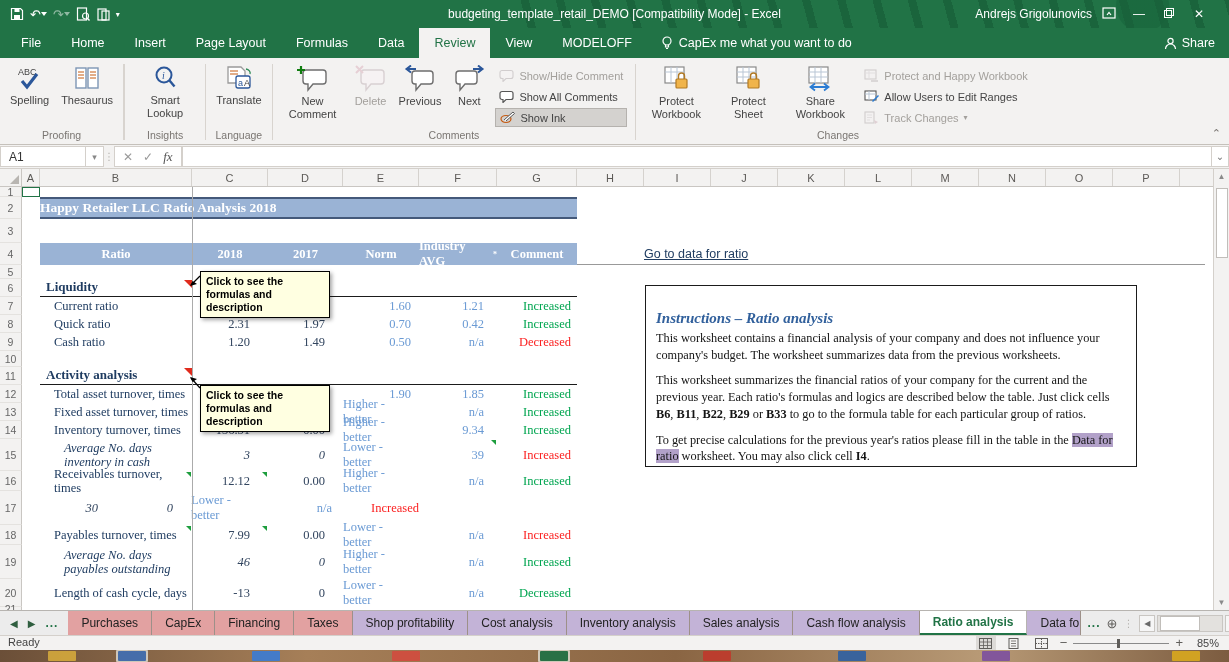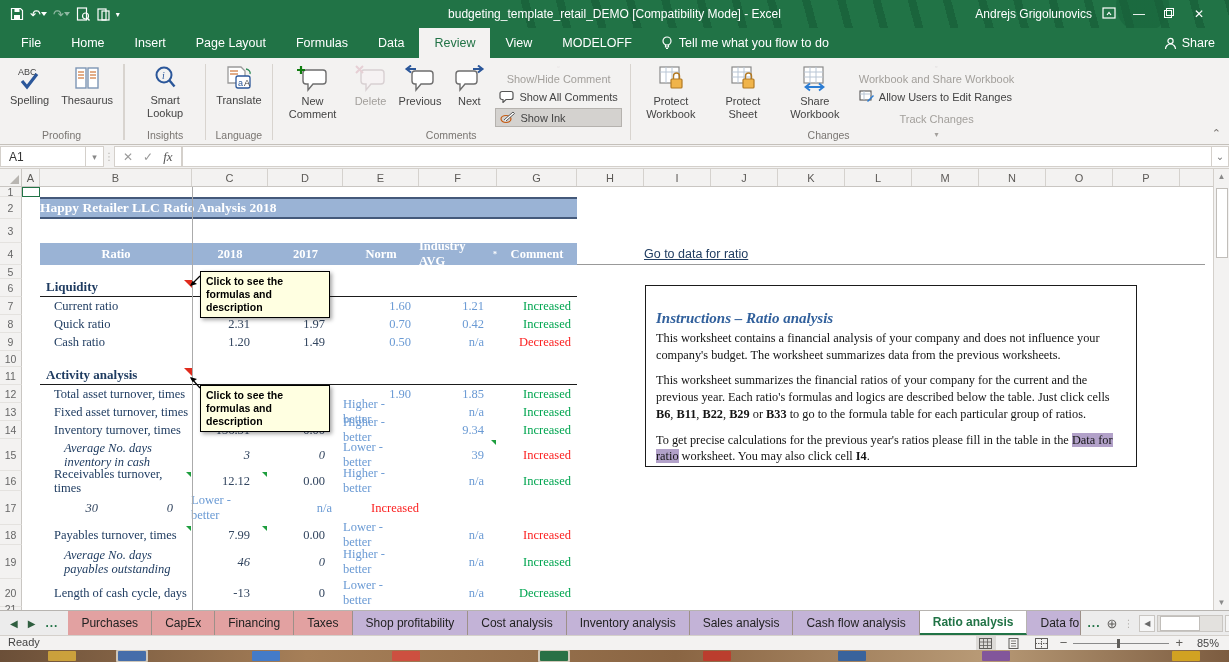--- a/index.html
+++ b/index.html
@@ -45,21 +45,21 @@
   .grp{display:flex;flex-direction:column;}
   .grp-body{display:flex;align-items:flex-start;flex:1;padding:2px 4px 0 4px;}
   .grp-label{font-size:10.5px;color:#7a7672;text-align:center;padding:1px 0 3px;}
   .vsep{width:1px;background:#d8d4cf;margin:4px 0;}
   .bigbtn{display:flex;flex-direction:column;align-items:center;justify-content:flex-start;padding:3px 6px 1px;min-width:44px;max-width:72px;}
   .bigbtn .blabel{font-size:11px;color:#444;text-align:center;line-height:1.18;margin-top:3px;white-space:pre-line;}
   .bigbtn.dis .blabel{color:#a3a09c;}
   .bigbtn.dis svg{opacity:.45;}
   .stack{display:flex;flex-direction:column;justify-content:flex-start;gap:2px;padding:4px 4px 0 4px;}
   .sbtn{display:flex;align-items:center;gap:5px;font-size:11px;color:#444;height:19px;padding:0 4px;white-space:nowrap;}
-  .sbtn.dis{color:#a3a09c;flex-direction:column;}
+  .sbtn.dis{color:#a3a09c;}
   .sbtn.dis svg{opacity:.45;}
   .sbtn.pressed{background:#d4d2cf;border:1px solid #b5b2ae;}
   .ribbon-collapse{position:absolute;right:8px;bottom:4px;color:#7a7672;font-size:11px;}
 
   
   .fbar{height:24px;background:#f3f2f1;border-bottom:1px solid #d4d0cb;display:flex;align-items:stretch;flex:0 0 24px;position:relative;}
   .namebox{width:86px;background:#fff;border:1px solid #d4d0cb;display:flex;align-items:center;padding-left:8px;font-size:12px;color:#333;margin:1px 0 1px 0;}
   .nb-arrow{width:18px;display:flex;align-items:center;justify-content:center;color:#888;font-size:9px;background:#fff;border:1px solid #d4d0cb;border-left:none;margin:1px 0;}
   .fdots{width:10px;display:flex;align-items:center;justify-content:center;color:#b5b2ae;font-size:10px;}
   .fbtns{display:flex;align-items:center;gap:10px;padding:0 8px;background:#fff;border:1px solid #d4d0cb;margin:1px 0;color:#9a9a9a;font-size:12px;}
@@ -221,21 +221,21 @@
         <div class="rtab">Data</div>
         <div class="rtab active">Review</div>
         <div class="rtab">View</div>
         <div class="rtab">MODELOFF</div>
       </div>
     <div class="tellme">
       <svg width="12" height="14" viewBox="0 0 12 14">
           <circle cx="6" cy="5" r="4" fill="none" stroke="#fff" stroke-width="1.2"></circle>
           <path d="M4.5 9 v2 h3 v-2 M5 12.5 h2" stroke="#fff" stroke-width="1.2" fill="none"></path>
         </svg>
-      <span>Tell me what you flow to do</span>
+      <span>CapEx me what you want to do</span>
     </div>
     <div class="share">
       <svg width="13" height="13" viewBox="0 0 13 13">
           <circle cx="6.5" cy="4" r="2.6" fill="none" stroke="#fff" stroke-width="1.2"></circle>
           <path d="M1.5 12 a5 5 0 0 1 10 0" fill="none" stroke="#fff" stroke-width="1.2"></path>
         </svg>
       <span>Share</span>
     </div>
   </div>
 
@@ -381,21 +381,21 @@
             </svg>
           <span class="blabel">Share Workbook</span>
         </div>
         <div class="stack">
           <div class="sbtn dis">
             <svg width="15" height="13" viewBox="0 0 15 13">
                 <rect x="1" y="1" width="11" height="9" fill="#f3f1f1" stroke="#a9a2a5" stroke-width="1.1"></rect>
                 <path d="M1 4 h11 M5 1 v9" stroke="#cfc9cc" stroke-width="1"></path>
                 <path d="M7 12 h7" stroke="#a9a2a5" stroke-width="1.5"></path>
               </svg>
-            <span>Workbook and Share Workbook</span>
+            <span>Protect and Happy Workbook</span>
           </div>
           <div class="sbtn">
             <svg width="15" height="13" viewBox="0 0 15 13">
                 <rect x="1" y="1" width="11" height="9" fill="#fff" stroke="#565656" stroke-width="1.1"></rect>
                 <path d="M1 4 h11 M5 1 v9" stroke="#b9c6d5" stroke-width="1"></path>
                 <path d="M8 11 L14 5 l1 1 -6 6 z" fill="#2b7cd3"></path>
               </svg>
             <span>Allow Users to Edit Ranges</span>
           </div>
           <div class="sbtn dis">

